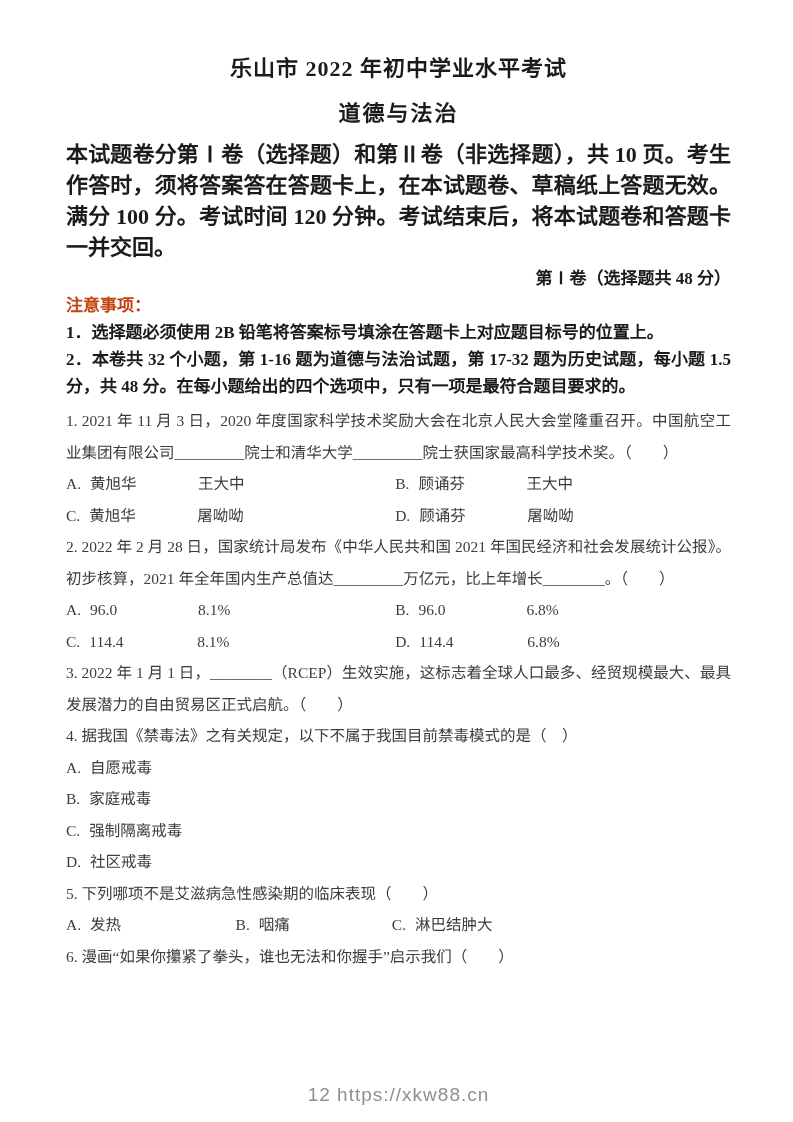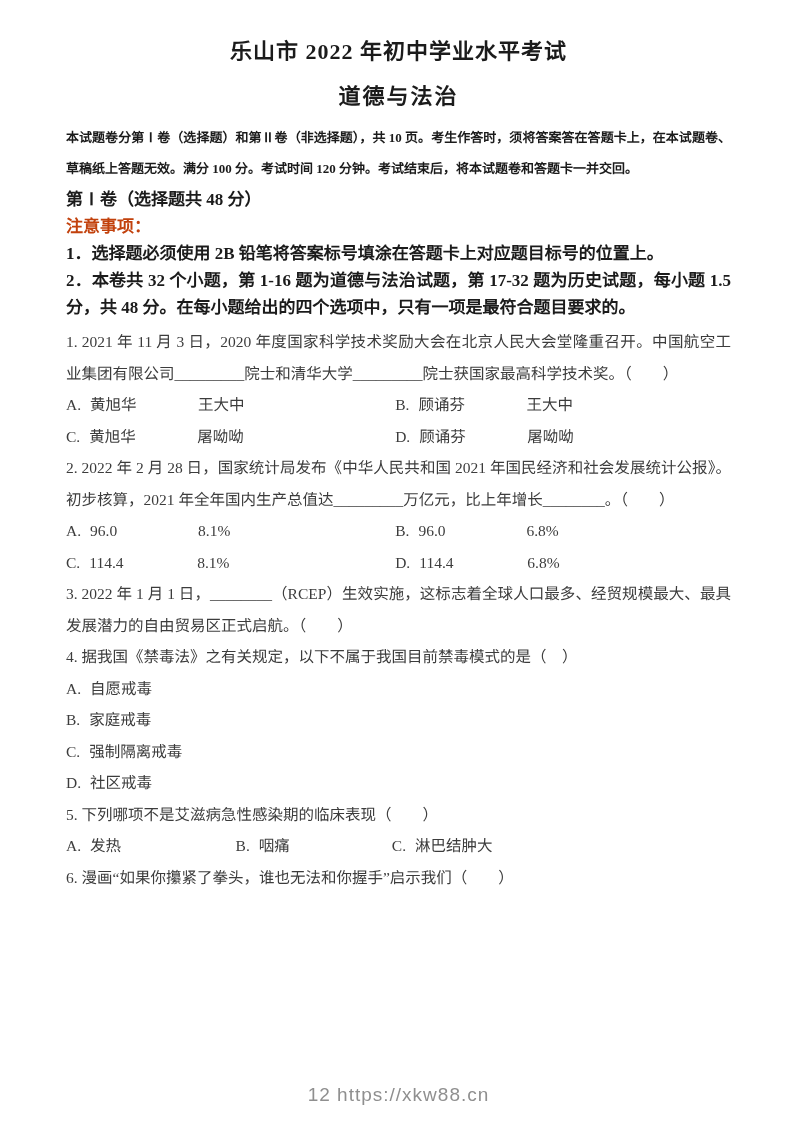--- a/index.html
+++ b/index.html
@@ -13,21 +13,21 @@
     font-family: "Liberation Serif", serif;
     color: #222222;
     overflow: hidden;
   }
   .page {
     position: relative;
     box-sizing: border-box;
     width: 793px;
     height: 1122px;
     background: #ffffff;
-    padding: 36px 62px 0 66px;
+    padding: 53px 62px 0 66px;
   }
   .doc-title {
     margin: 0;
     font-size: 22px;
     line-height: 32px;
     font-weight: 700;
     text-align: center;
     color: #1b1b1b;
     letter-spacing: 1px;
   }
@@ -35,32 +35,32 @@
     margin: 14px 0 0 0;
     font-size: 22px;
     line-height: 30px;
     font-weight: 700;
     text-align: center;
     color: #1b1b1b;
     letter-spacing: 2px;
   }
   .intro {
     margin: 10px 0 0 0;
-    font-size: 13px;
+    font-size: 22px;
     line-height: 31px;
     font-weight: 700;
     text-align: justify;
     color: #1b1b1b;
   }
   .section-title {
     margin: 2px 0 0 0;
     font-size: 17px;
     line-height: 28px;
     font-weight: 700;
-    text-align: left;
+    text-align: right;
     color: #1b1b1b;
   }
   .notes-title {
     margin: 0;
     font-size: 17px;
     line-height: 26px;
     font-weight: 700;
     color: #c2410c;
   }
   .note {

